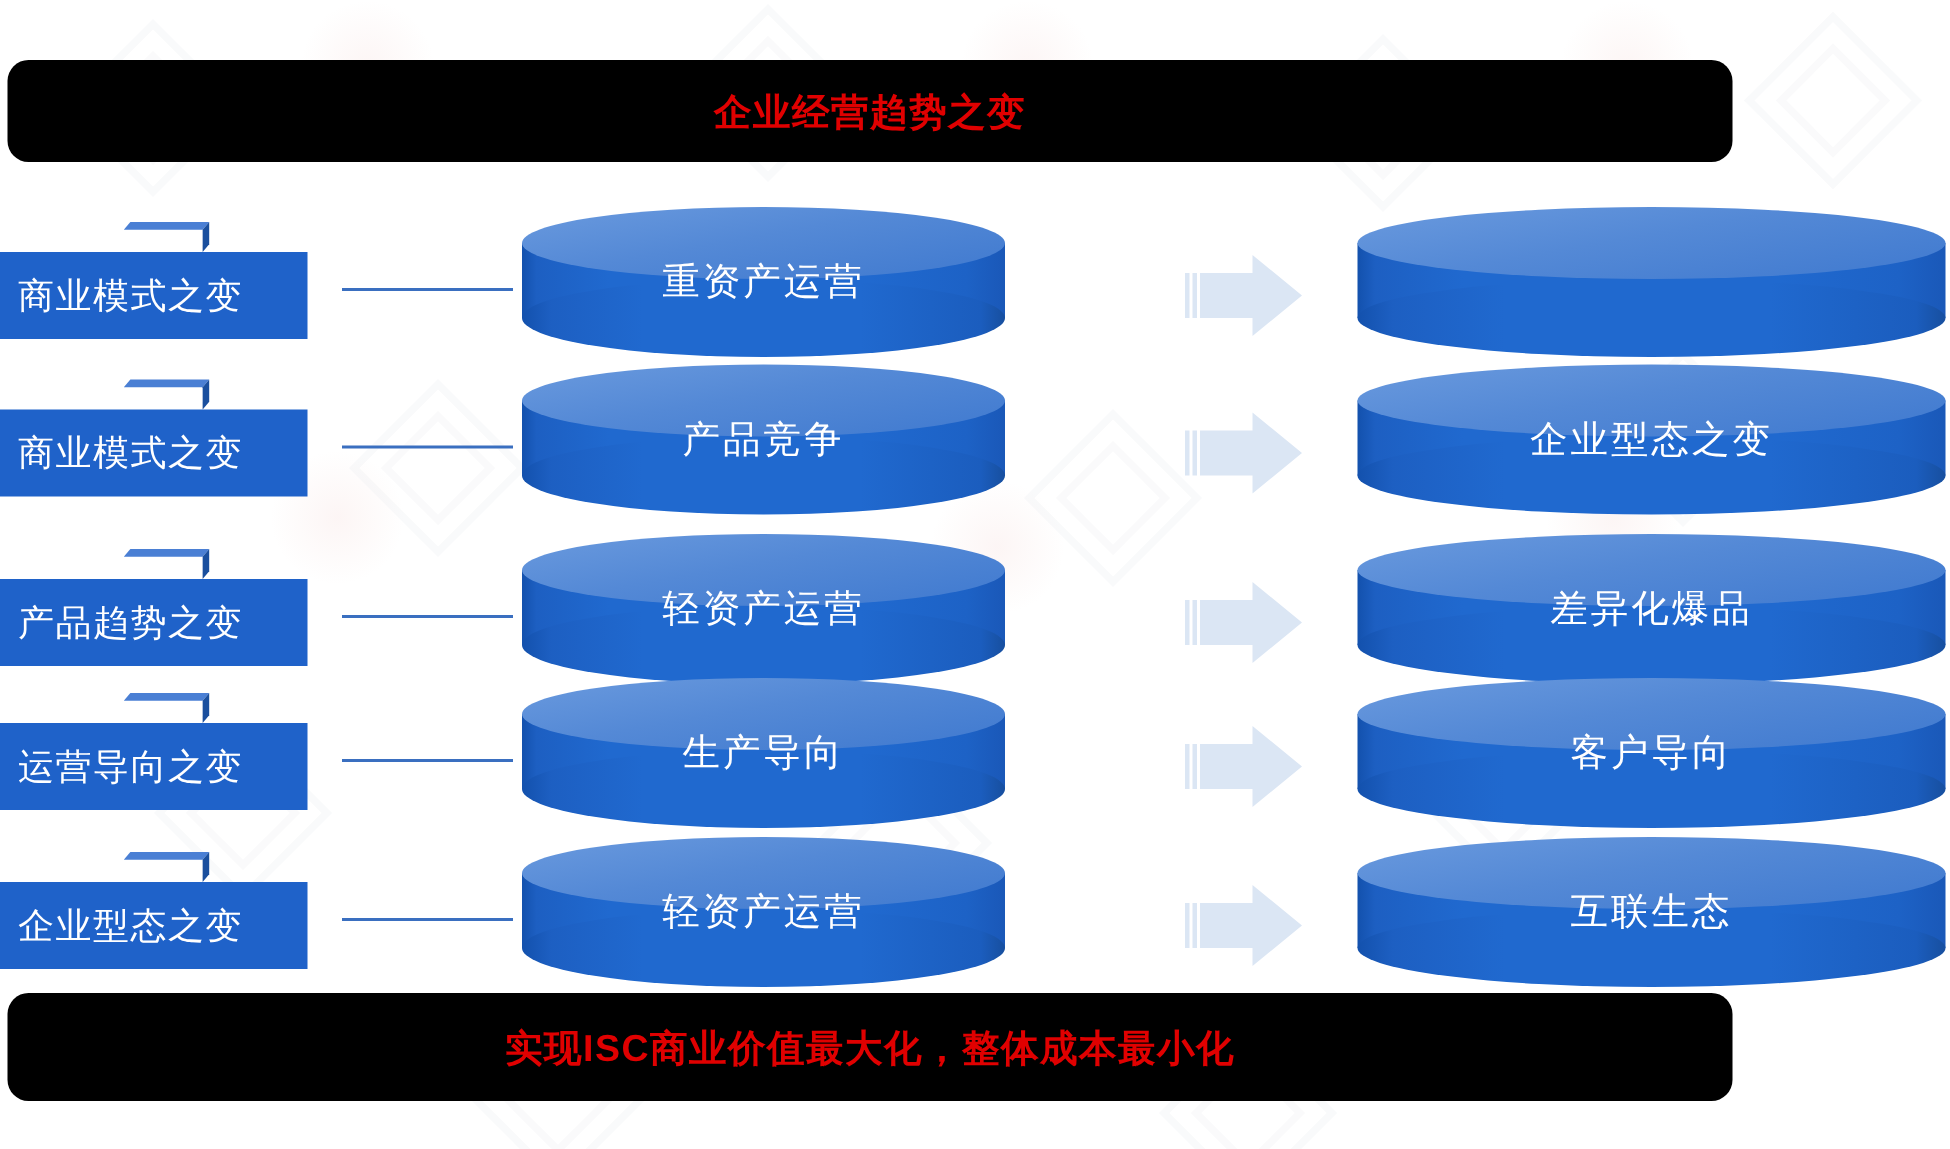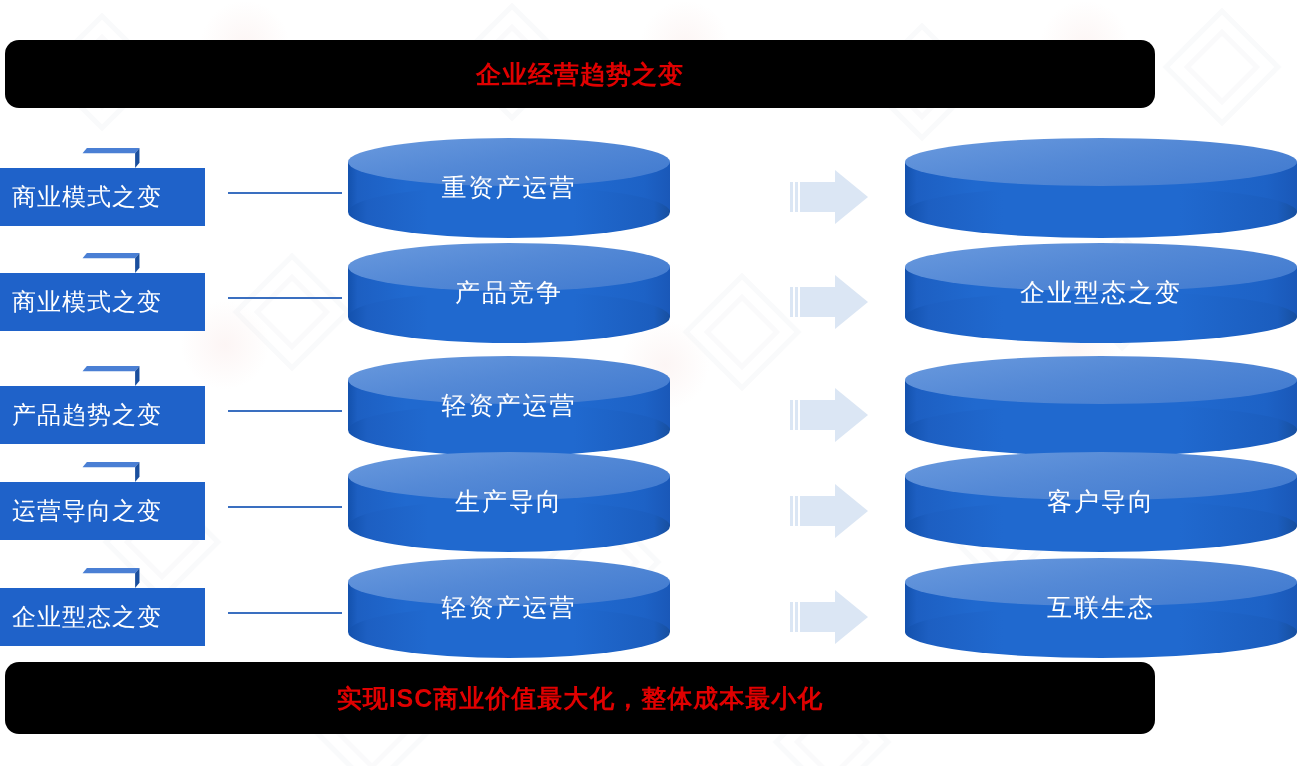--- a/index.html
+++ b/index.html
@@ -285,20 +285,21 @@
     </div>
     <svg class="arrow" viewBox="0 0 78 58">
       <rect x="0" y="14" width="3" height="30" fill="#dbe6f4"></rect>
       <rect x="5" y="14" width="3" height="30" fill="#dbe6f4"></rect>
       <polygon points="10,14 45,14 45,2 78,29 45,56 45,44 10,44" fill="#dbe6f4"></polygon>
     </svg>
     <div class="cyl cyl-right">
       <div class="cyl-bottom"></div>
       <div class="cyl-body"></div>
       <div class="cyl-top"></div>
+      <div class="cyl-label">差异化爆品</div>
     </div>
   </div>
 
   <div class="row" id="row3" style="top:454px">
     <div class="block">
       <svg class="block-top" width="222" height="78" viewBox="0 0 222 78">
         <polygon points="0,20 17,0 222,0 205,20" fill="#4a7fd4"></polygon>
         <polygon points="205,20 222,0 222,58 205,78" fill="#1a4f9e"></polygon>
       </svg>
       <div class="block-front">

